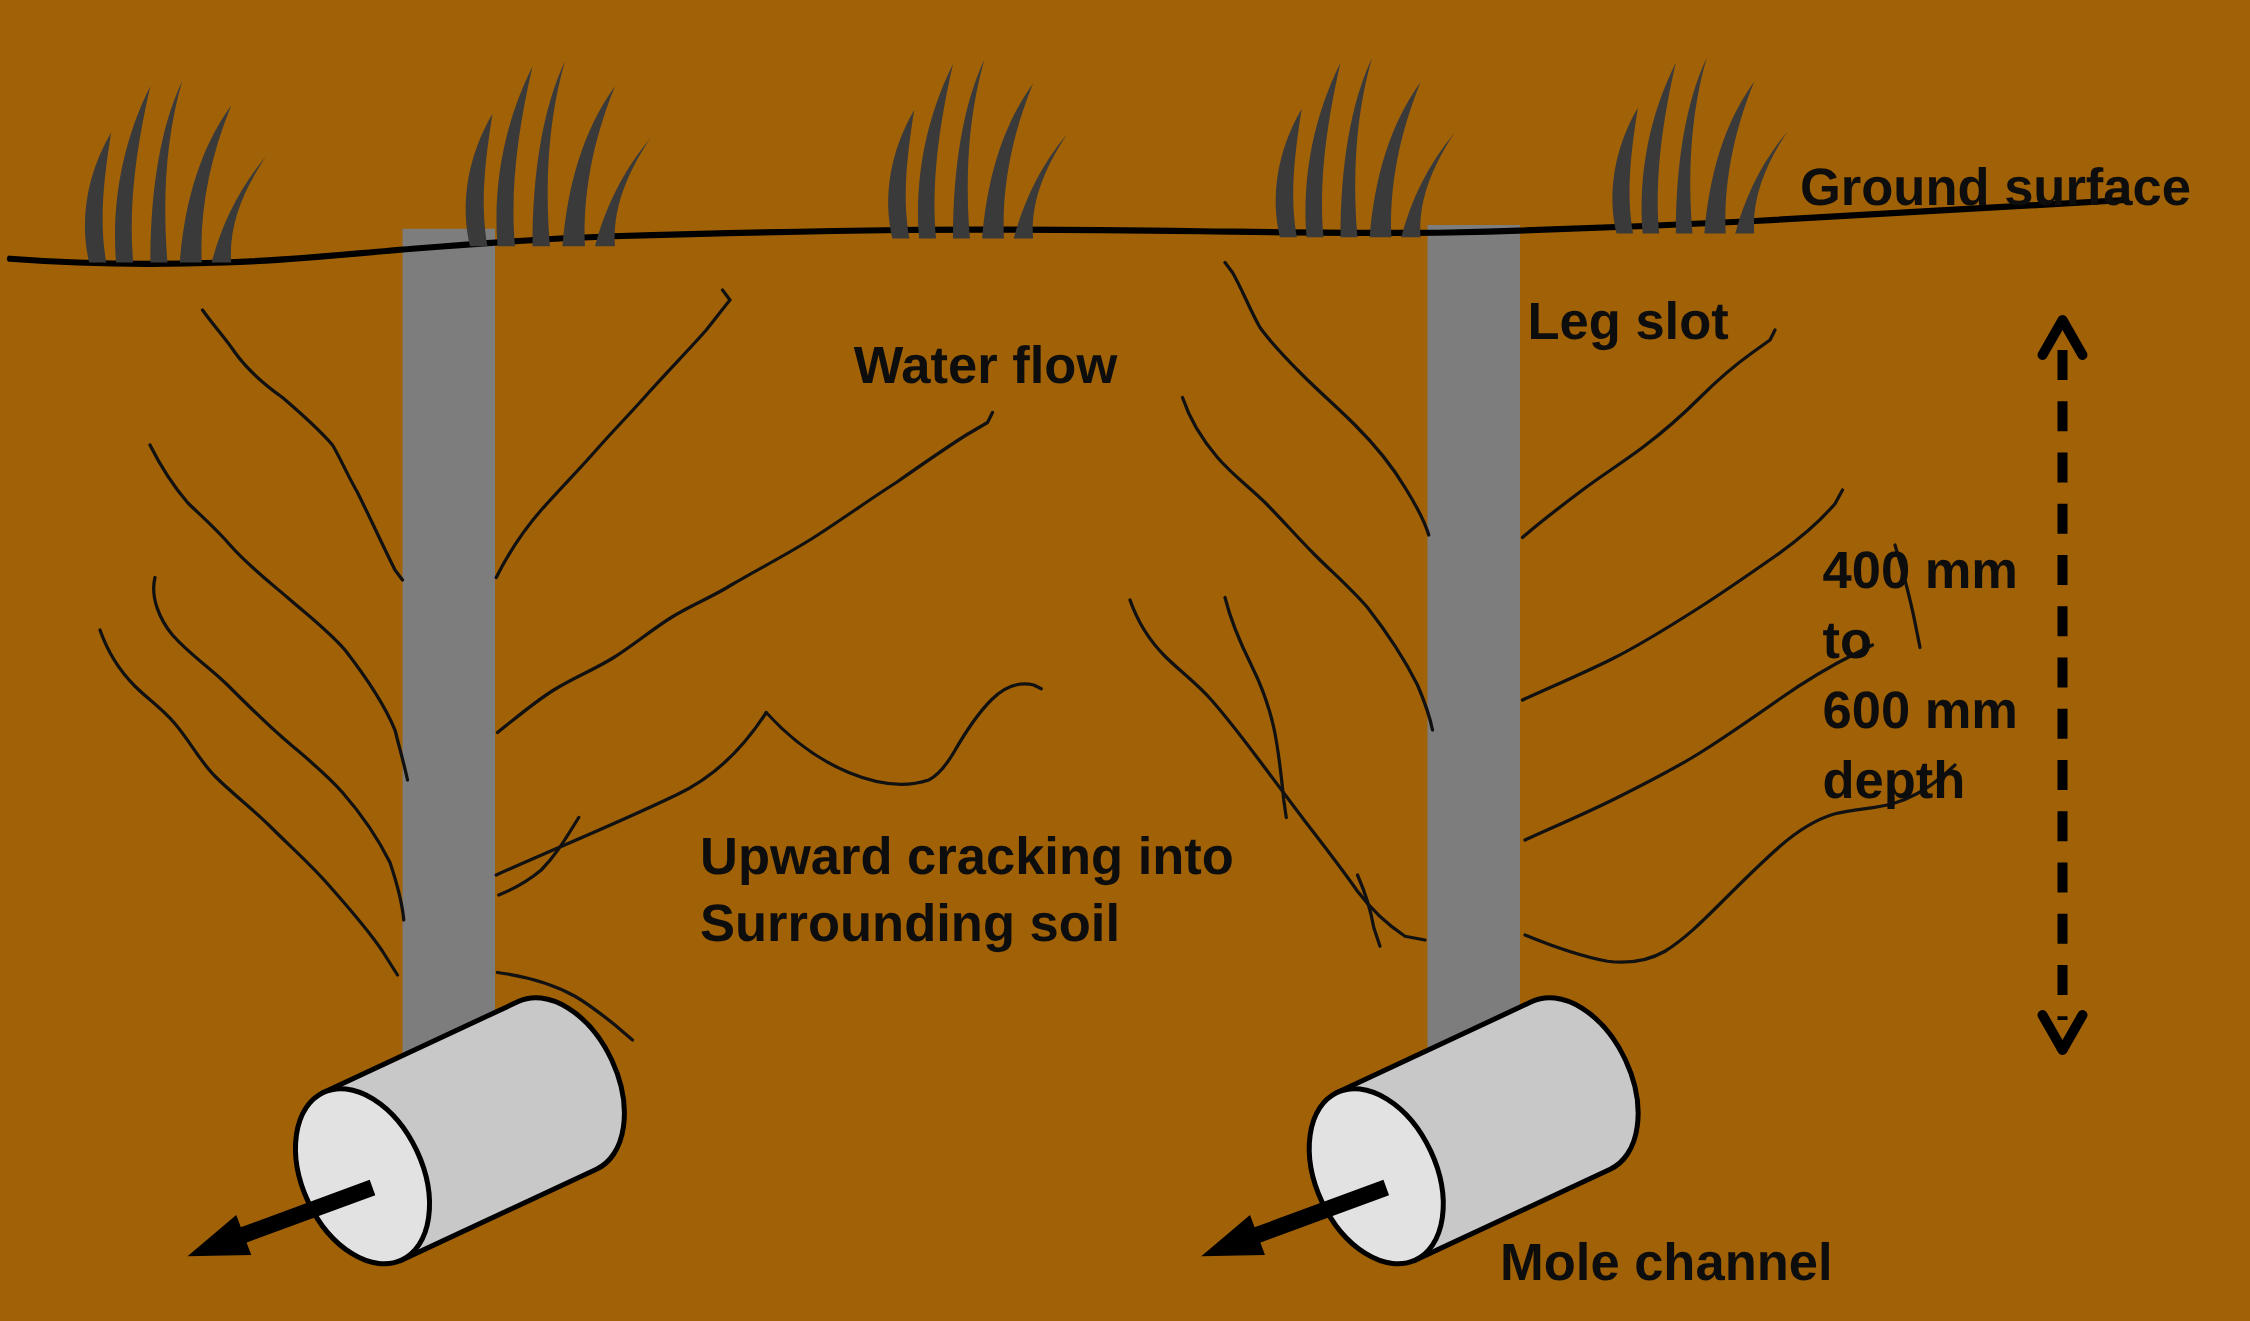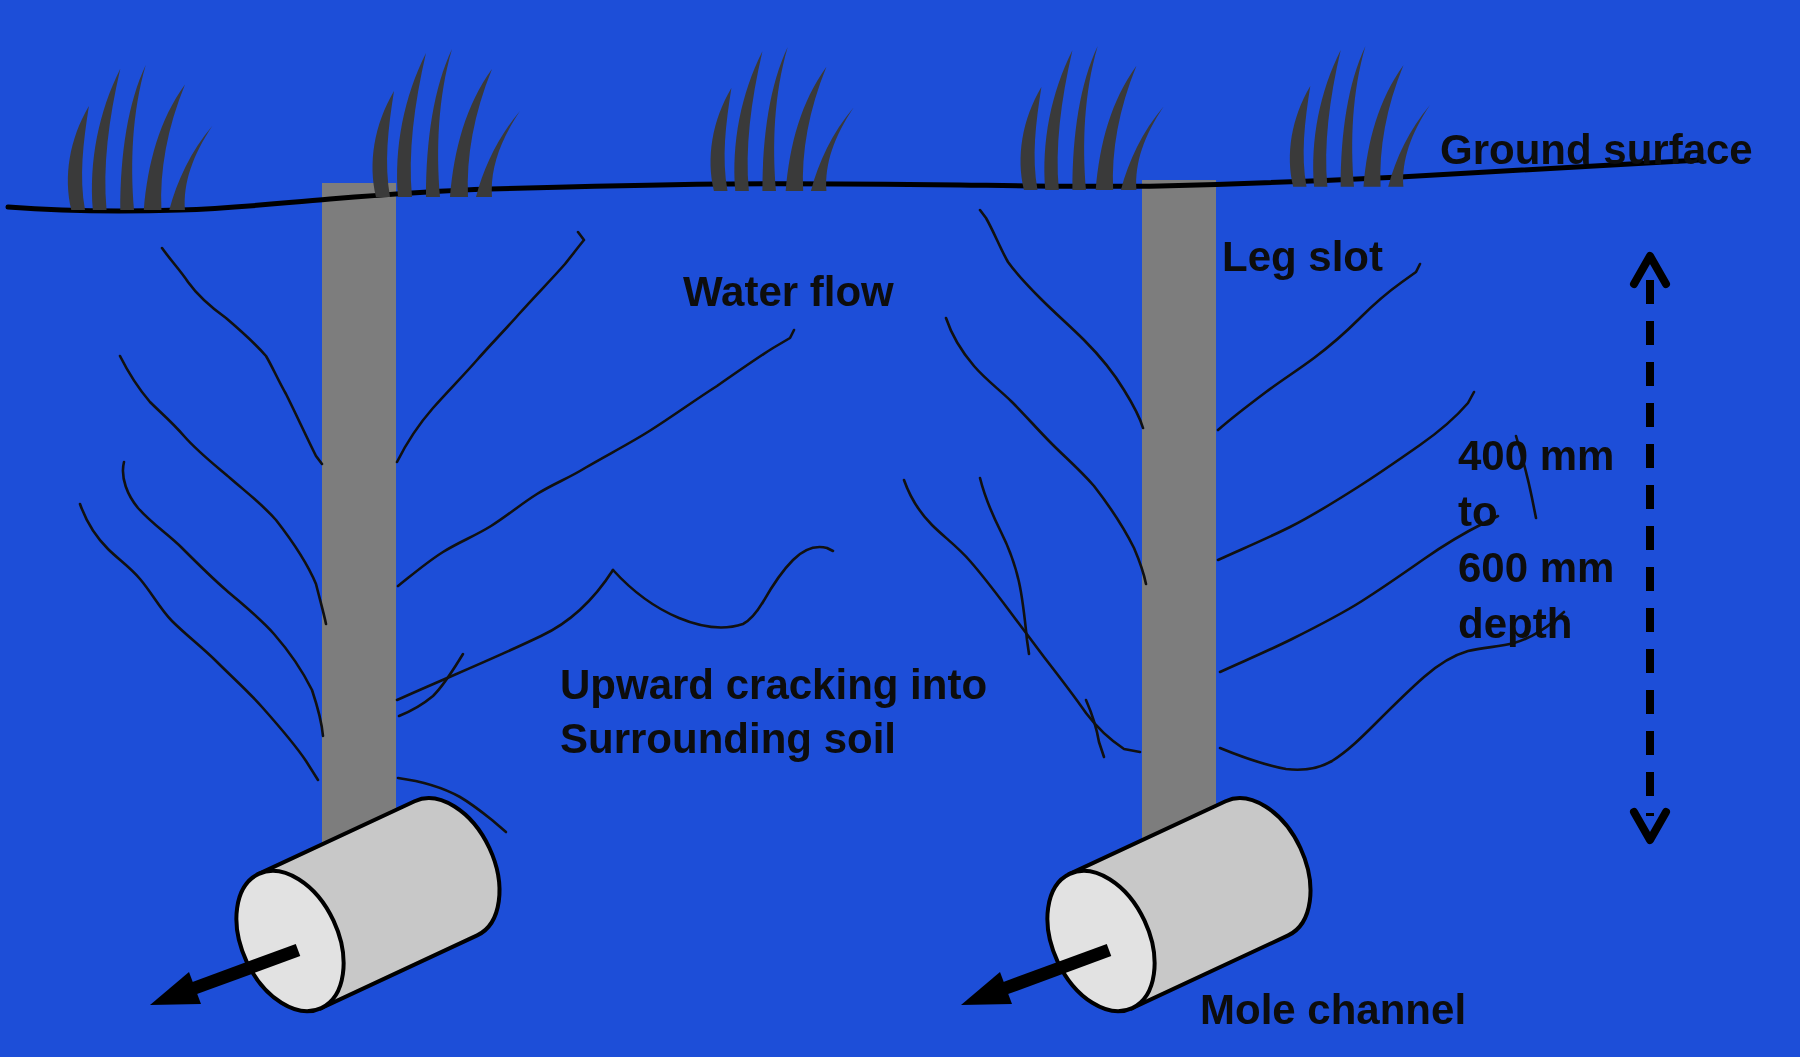--- a/index.html
+++ b/index.html
@@ -1,16 +1,16 @@
 <!DOCTYPE html>
 <html><head>
 <meta charset="utf-8">
 <style>
   html,body{margin:0;padding:0;background:#ffffff;}
-  .stage{position:relative;width:1800px;height:1057px;background:#1d4ed8;overflow:hidden;}
+  .stage{position:relative;width:1800px;height:1057px;background:#a16207;overflow:hidden;}
   svg{display:block;}
   text{
     font-family:"Liberation Sans","DejaVu Sans",sans-serif;
     font-weight:700;
     fill:#0d0d0d;
   }
   .lbl{font-size:42px;}
   .crack{fill:none;stroke:#111111;stroke-width:2.6;stroke-linecap:round;stroke-linejoin:round;}
   .groundline{fill:none;stroke:#000000;stroke-width:5;stroke-linecap:round;}
   .grass{fill:#3a3a3a;stroke:none;}

